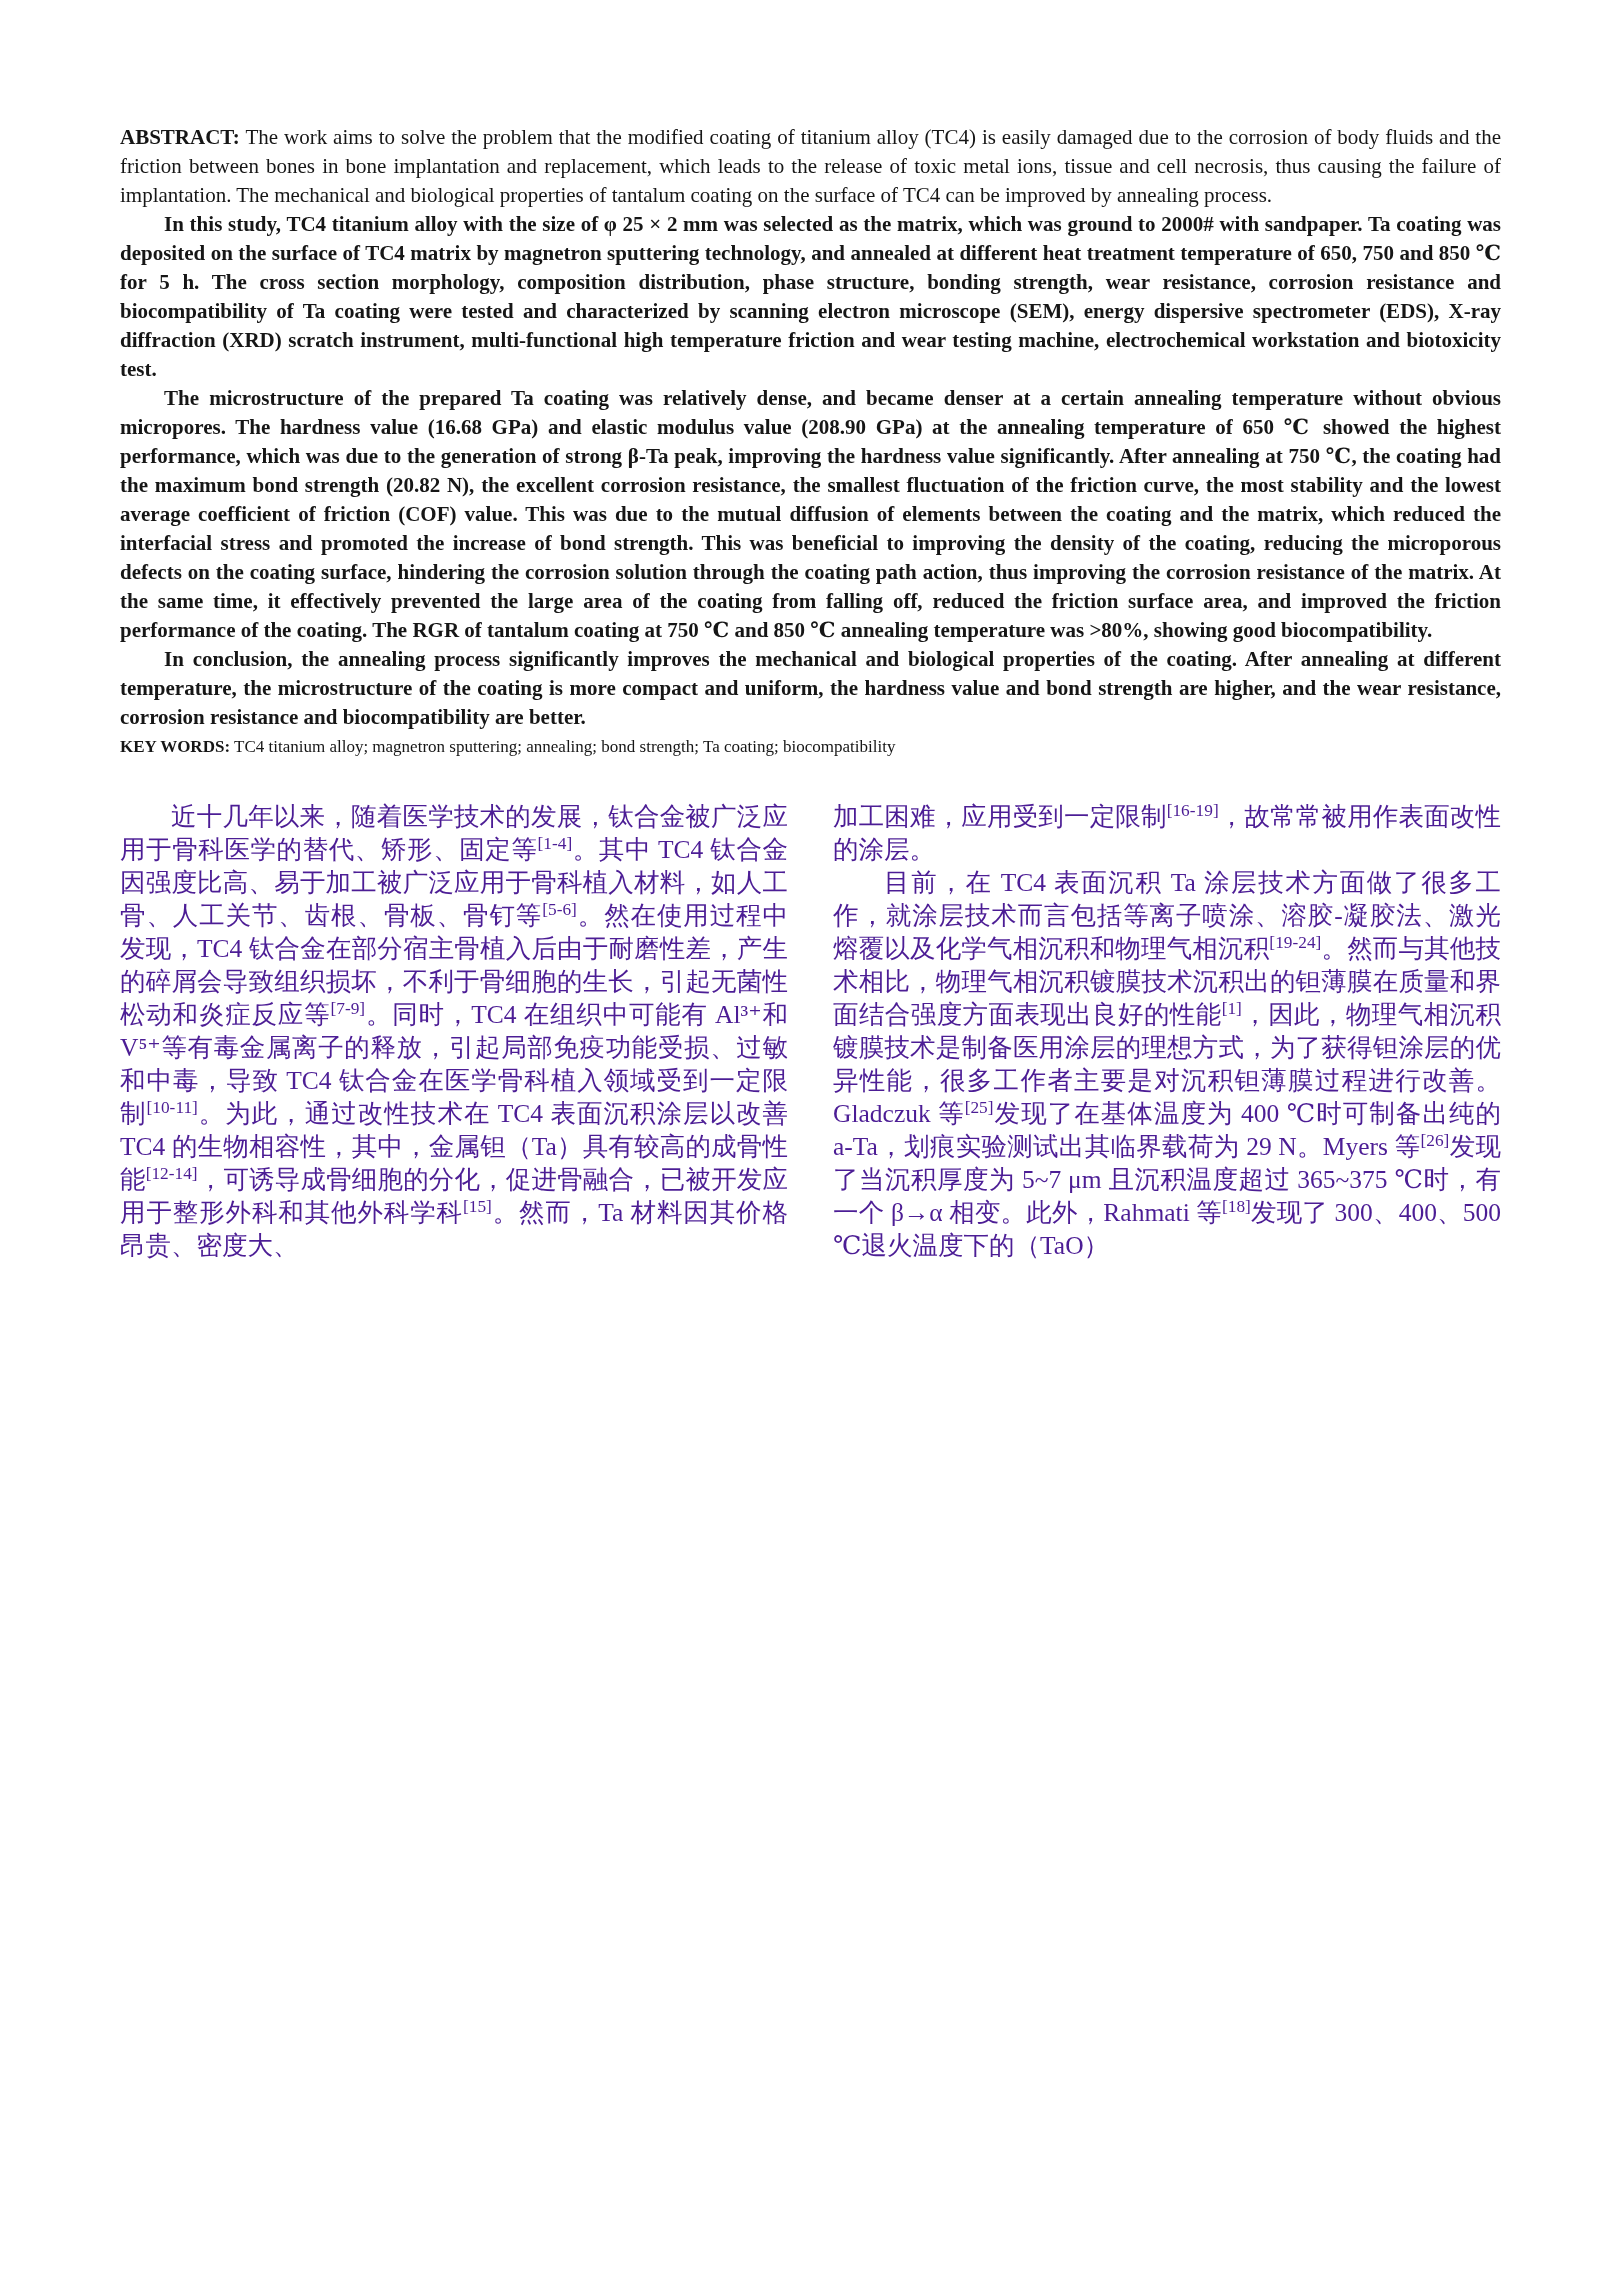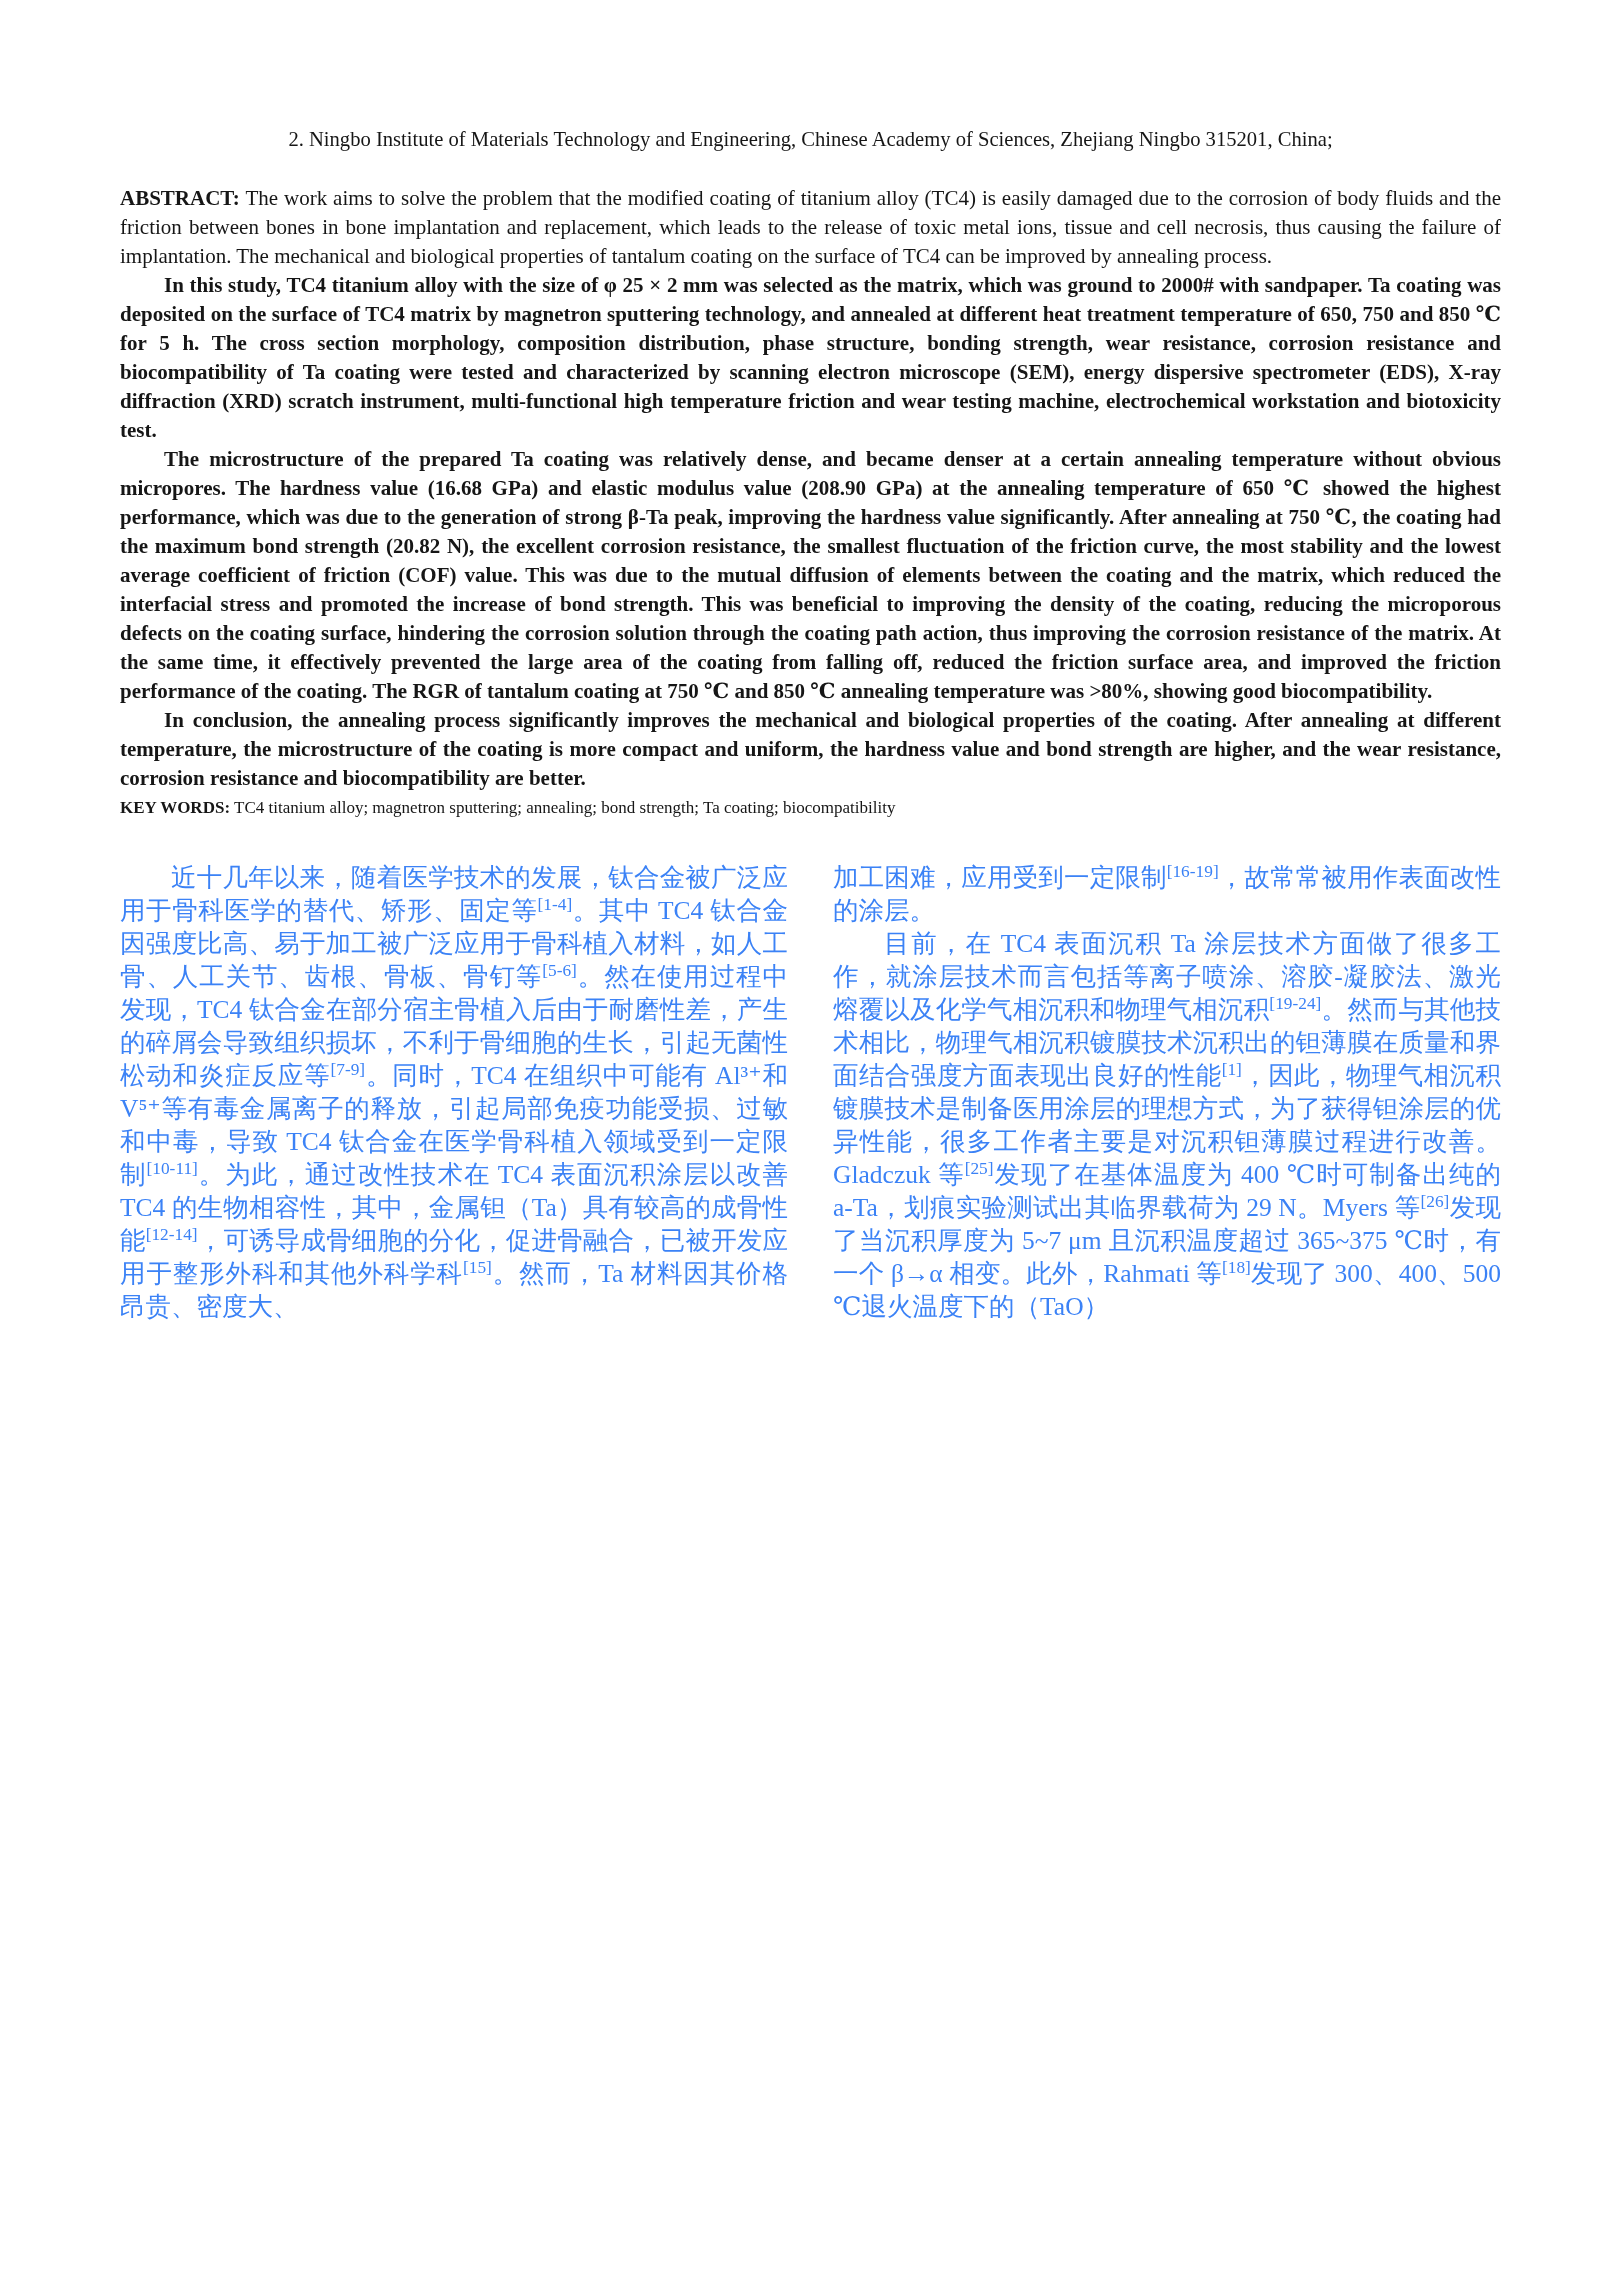--- a/index.html
+++ b/index.html
@@ -50,34 +50,33 @@
   .columns {
     display: flex;
     gap: 45px;
     margin-top: 39px;
   }
   .col {
     width: 668px;
     font-size: 25.5px;
     line-height: 33px;
     text-align: justify;
-    color: #3b82f6;
+    color: #4c1d95;
   }
   .col p { margin: 0; }
   .col p.cind { text-indent: 2em; }
   sup { font-size: 0.68em; line-height: 0; vertical-align: super; }
 </style>
 </head>
 <body>
 
 <div class="page">
 
 
   <div class="affiliations">
-    <div>2. Ningbo Institute of Materials Technology and Engineering, Chinese Academy of Sciences, Zhejiang Ningbo 315201, China;</div>
   </div>
 
   <div class="abstract">
     <p><b class="lbl">ABSTRACT:</b> <span>The work aims to solve the problem that the modified coating of titanium alloy (TC4) is easily damaged due to the corrosion of body fluids and the friction between bones in bone implantation and replacement, which leads to the release of toxic metal ions, tissue and cell necrosis, thus causing the failure of implantation. The mechanical and biological properties of tantalum coating on the surface of TC4 can be improved by annealing process.</span></p>
     <p class="ind">In this study, TC4 titanium alloy with the size of φ 25 × 2 mm was selected as the matrix, which was ground to 2000# with sandpaper. Ta coating was deposited on the surface of TC4 matrix by magnetron sputtering technology, and annealed at different heat treatment temperature of 650, 750 and 850 ℃ for 5 h. The cross section morphology, composition distribution, phase structure, bonding strength, wear resistance, corrosion resistance and biocompatibility of Ta coating were tested and characterized by scanning electron microscope (SEM), energy dispersive spectrometer (EDS), X-ray diffraction (XRD) scratch instrument, multi-functional high temperature friction and wear testing machine, electrochemical workstation and biotoxicity test.</p>
     <p class="ind">The microstructure of the prepared Ta coating was relatively dense, and became denser at a certain annealing temperature without obvious micropores. The hardness value (16.68 GPa) and elastic modulus value (208.90 GPa) at the annealing temperature of 650 ℃ showed the highest performance, which was due to the generation of strong β-Ta peak, improving the hardness value significantly. After annealing at 750 ℃, the coating had the maximum bond strength (20.82 N), the excellent corrosion resistance, the smallest fluctuation of the friction curve, the most stability and the lowest average coefficient of friction (COF) value. This was due to the mutual diffusion of elements between the coating and the matrix, which reduced the interfacial stress and promoted the increase of bond strength. This was beneficial to improving the density of the coating, reducing the microporous defects on the coating surface, hindering the corrosion solution through the coating path action, thus improving the corrosion resistance of the matrix. At the same time, it effectively prevented the large area of the coating from falling off, reduced the friction surface area, and improved the friction performance of the coating. The RGR of tantalum coating at 750 ℃ and 850 ℃ annealing temperature was &gt;80%, showing good biocompatibility.</p>
     <p class="ind">In conclusion, the annealing process significantly improves the mechanical and biological properties of the coating. After annealing at different temperature, the microstructure of the coating is more compact and uniform, the hardness value and bond strength are higher, and the wear resistance, corrosion resistance and biocompatibility are better.</p>
     <p class="keywords"><b class="lbl">KEY WORDS:</b> <span>TC4 titanium alloy; magnetron sputtering; annealing; bond strength; Ta coating; biocompatibility</span></p>
   </div>
 

